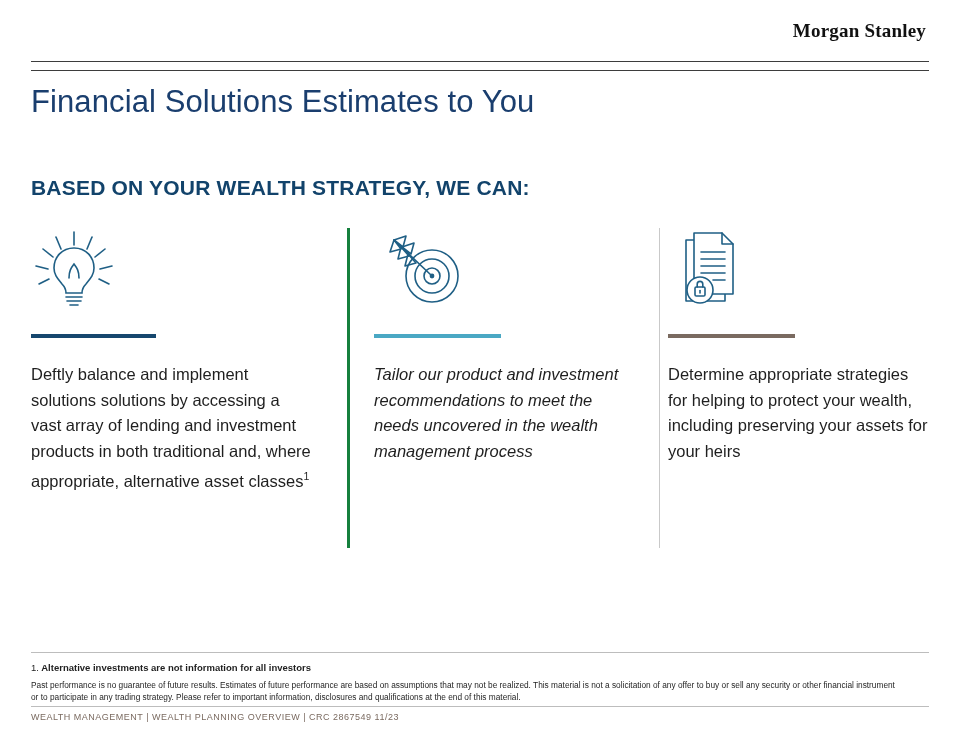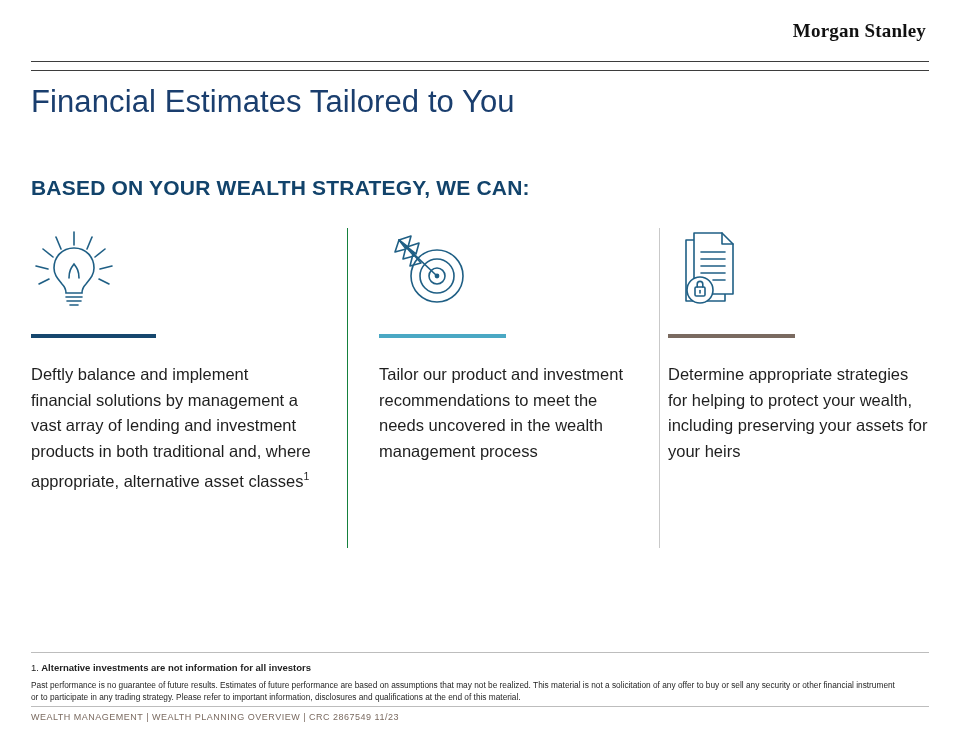--- a/index.html
+++ b/index.html
@@ -81,21 +81,21 @@
     top: 228px;
     width: 898px;
     height: 320px;
     display: flex;
   }
   .col {
     position: relative;
     box-sizing: border-box;
   }
   .col-1 { width: 316px; padding-right: 36px; }
-  .col-2 { width: 312px; padding-left: 31px; padding-right: 30px; border-left: 1px solid #15803d; }
+  .col-2 { width: 312px; padding-left: 24px; padding-right: 30px; border-left: 3px solid #15803d; font-style: italic; }
   .col-3 { width: 270px; padding-left: 8px; border-left: 1px solid #c9c9c9; }
 
   .icon-wrap {
     height: 86px;
     display: flex;
     align-items: flex-end;
   }
   .icon-wrap svg { display: block; }
 
   .accent {
@@ -165,21 +165,21 @@
 </style>
 </head>
 <body>
 
 <div class="slide">
 
   <div class="brand">Morgan Stanley</div>
   <div class="rule-top-1"></div>
   <div class="rule-top-2"></div>
 
-  <div class="title">Financial Estimates Tailored to You</div>
+  <div class="title">Financial Solutions Estimates to You</div>
   <div class="subtitle">BASED ON YOUR WEALTH STRATEGY, WE CAN:</div>
 
   <div class="columns">
 
     <div class="col col-1">
       <div class="icon-wrap">
         <svg width="86" height="86" viewBox="0 0 86 86" fill="none" stroke="#1f5f85" stroke-width="1.6" stroke-linecap="round">
 
           <line x1="43" y1="4" x2="43" y2="17"></line>
           <line x1="25" y1="9" x2="30" y2="21"></line>
@@ -194,21 +194,21 @@
           <path d="M43 20 C31 20 23 29 23 40 C23 47 27 51 31 56 C34 59 35 62 35 65 L51 65 C51 62 52 59 55 56 C59 51 63 47 63 40 C63 29 55 20 43 20 Z"></path>
 
           <path d="M38 50 C38 43 40 40 43 36 C46 40 48 43 48 50"></path>
 
           <line x1="35" y1="69" x2="51" y2="69"></line>
           <line x1="36" y1="73" x2="50" y2="73"></line>
           <line x1="39" y1="77" x2="47" y2="77"></line>
         </svg>
       </div>
       <div class="accent"></div>
-      <div class="body-text"><span>Deftly balance and implement financial solutions by management a vast array of lending and investment products in both traditional and, where appropriate, alternative asset classes</span><span class="sup">1</span></div>
+      <div class="body-text"><span>Deftly balance and implement solutions solutions by accessing a vast array of lending and investment products in both traditional and, where appropriate, alternative asset classes</span><span class="sup">1</span></div>
     </div>
 
     <div class="col col-2">
       <div class="icon-wrap">
         <svg width="96" height="86" viewBox="0 0 96 86" fill="none" stroke="#1f5f85" stroke-width="1.6" stroke-linecap="round" stroke-linejoin="round">
 
           <circle cx="58" cy="48" r="26"></circle>
           <circle cx="58" cy="48" r="17"></circle>
           <circle cx="58" cy="48" r="8"></circle>
           <circle cx="58" cy="48" r="2.4" fill="#1f5f85" stroke="none"></circle>

